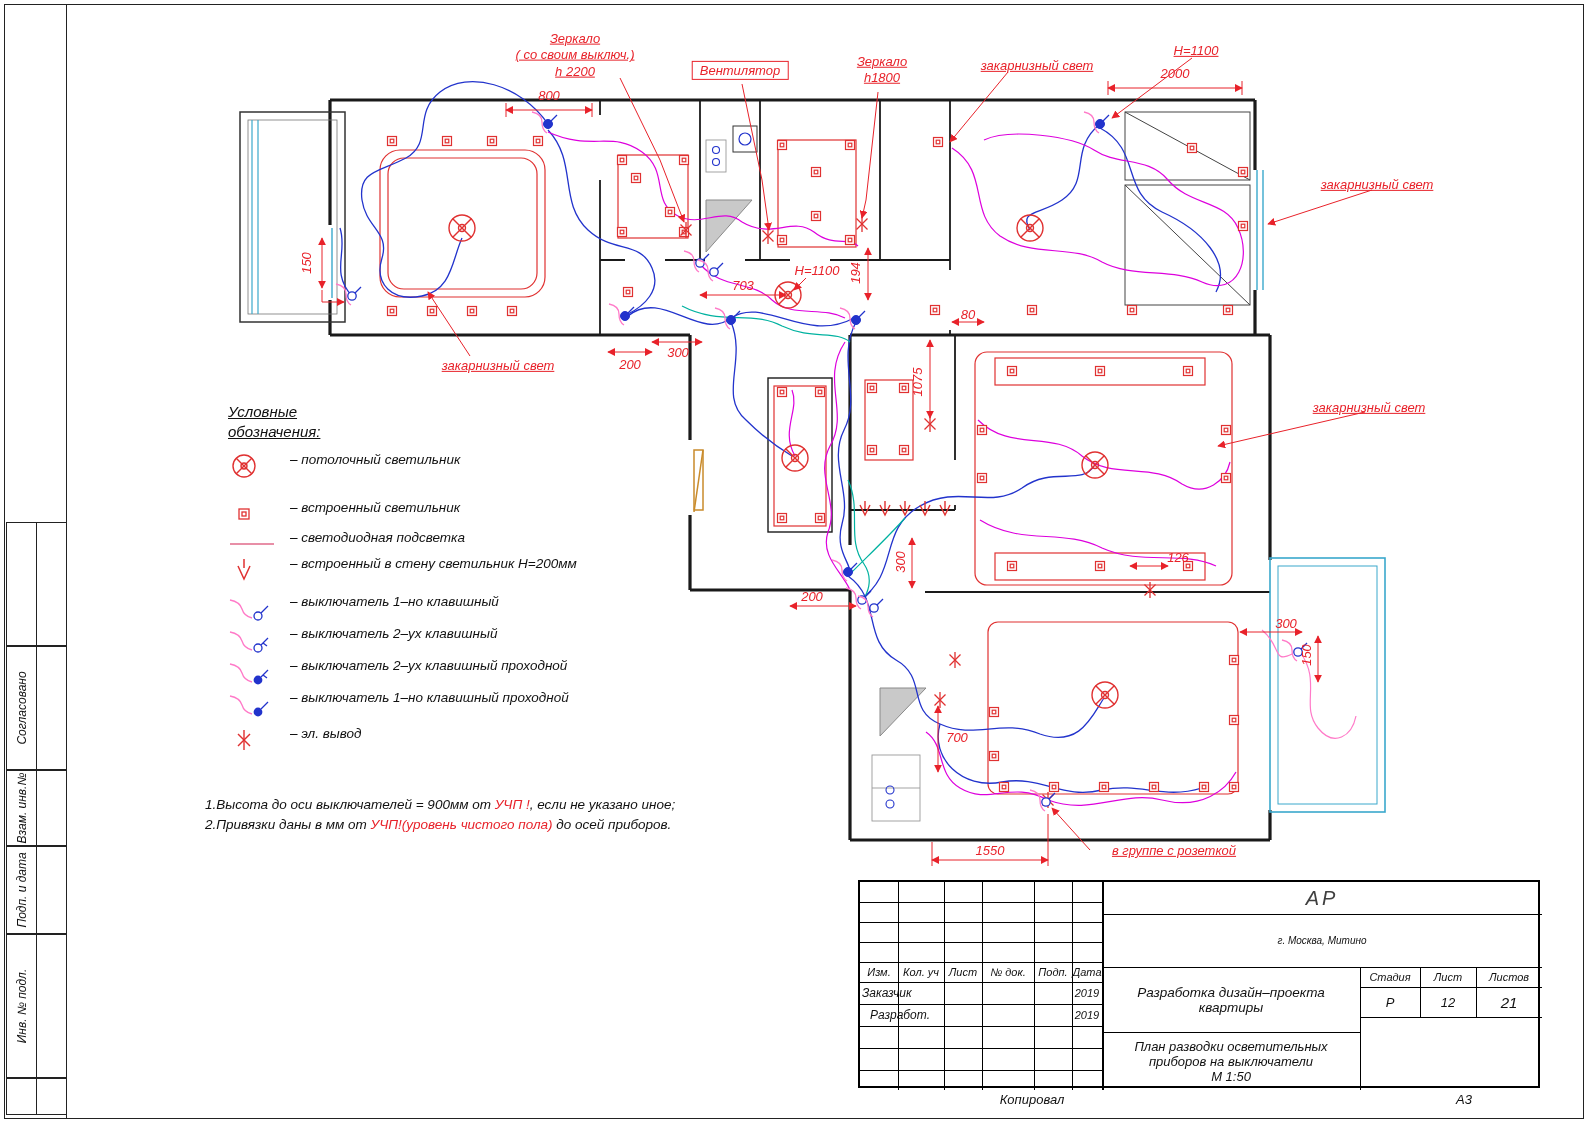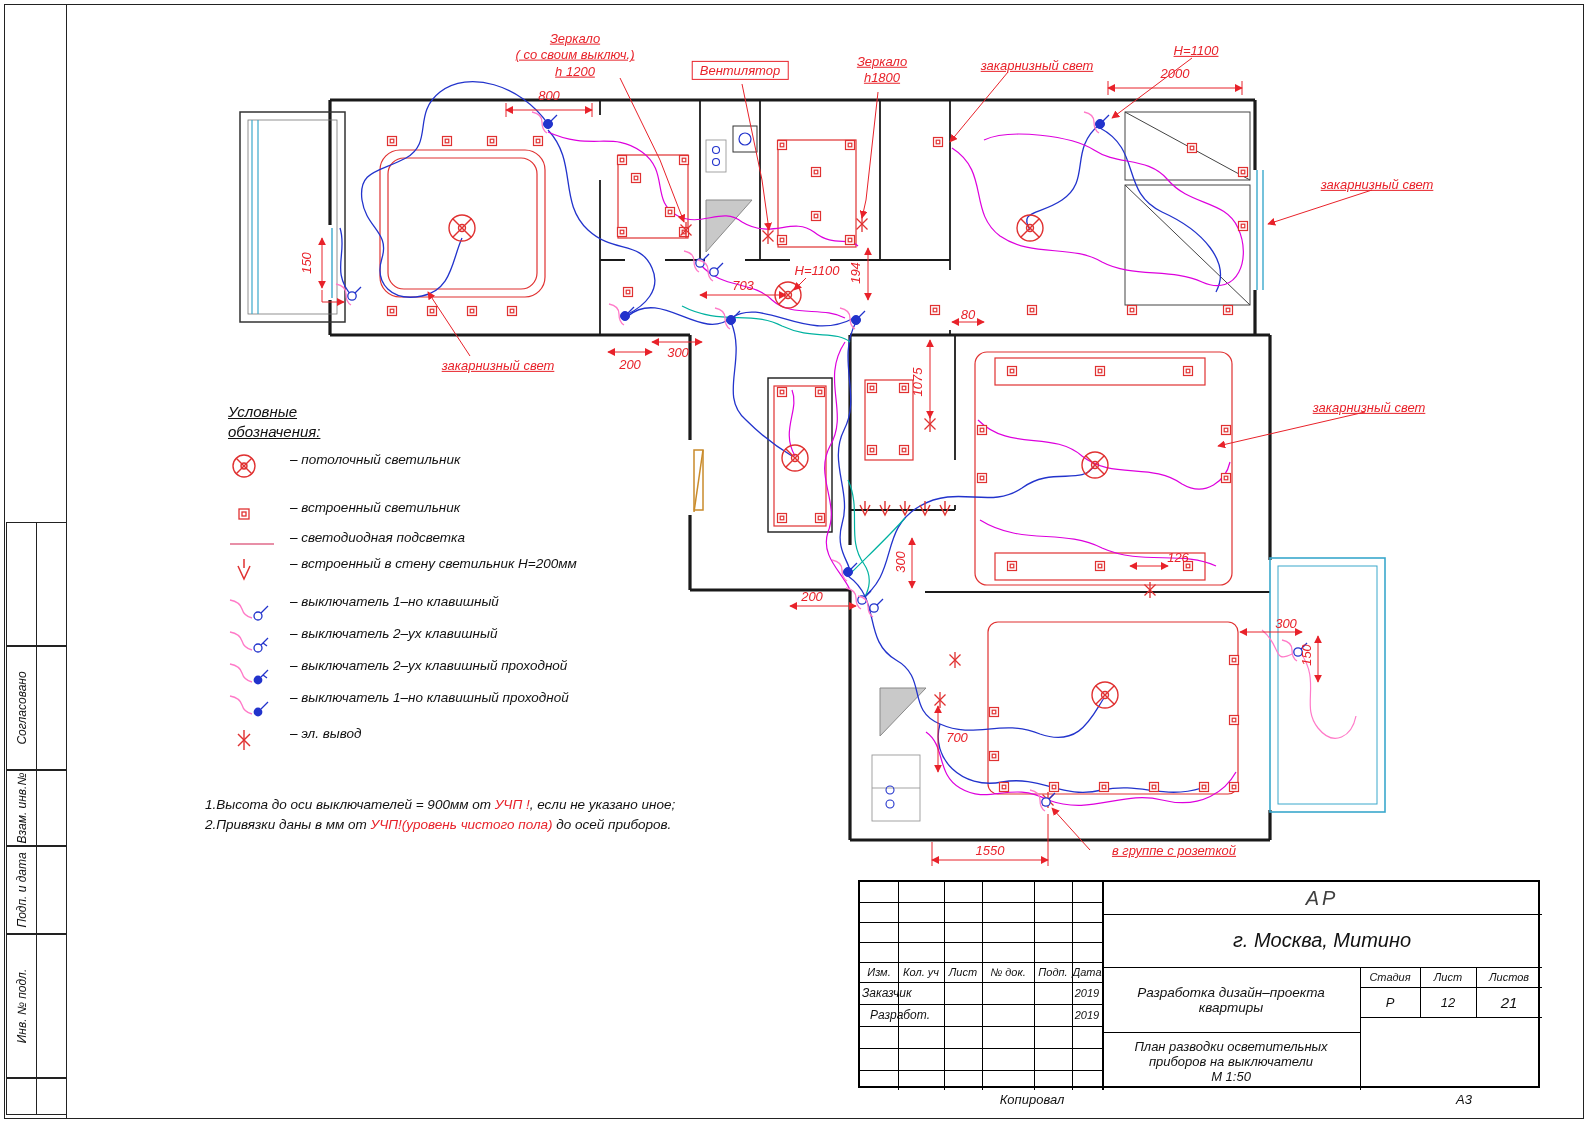--- a/index.html
+++ b/index.html
@@ -350,21 +350,21 @@
       <path d="M470,356 L428,292" marker-end="url(#arr)"></path>
       <path d="M1365,412 L1218,446" marker-end="url(#arr)"></path>
       <path d="M1090,850 L1052,808" marker-end="url(#arr)"></path>
       <path d="M806,278 L794,290" marker-end="url(#arr)"></path>
     </g>
   </svg>
 
   <div class="cal u" style="left:575px;top:55px;">
     <div>Зеркало</div>
     <div>( со своим выключ.)</div>
-    <div>h 1200</div>
+    <div>h 2200</div>
   </div>
   <div class="cal" style="left:740px;top:71px;">
     <span class="fanbox">Вентилятор</span>
   </div>
   <div class="cal u" style="left:882px;top:70px;">
     <div>Зеркало</div>
     <div>h1800</div>
   </div>
   <div class="cal u" style="left:1037px;top:66px;">закарнизный свет</div>
   <div class="cal u" style="left:1196px;top:51px;">Н=1100</div>
@@ -519,21 +519,21 @@
     <div class="cell" style="left:122px;top:80px;width:52px;height:20px;font-size:11px;">№ док.</div>
     <div class="cell" style="left:174px;top:80px;width:38px;height:20px;font-size:11px;">Подп.</div>
     <div class="cell" style="left:212px;top:80px;width:30px;height:20px;font-size:11px;">Дата</div>
 
     <div class="cell" style="left:2px;top:100px;width:120px;height:22px;justify-content:flex-start;font-size:12px;">Заказчик</div>
     <div class="cell" style="left:212px;top:100px;width:30px;height:22px;font-size:11px;">2019</div>
     <div class="cell" style="left:10px;top:122px;width:120px;height:22px;justify-content:flex-start;font-size:12px;">Разработ.</div>
     <div class="cell" style="left:212px;top:122px;width:30px;height:22px;font-size:11px;">2019</div>
 
     <div class="cell" style="left:242px;top:0;width:440px;height:32px;font-size:20px;letter-spacing:3px;color:#404040;">АР</div>
-    <div class="cell" style="left:242px;top:32px;width:440px;height:53px;font-size:20px;">г.  Москва,  Митино</div>
+    <div class="cell" style="left:242px;top:32px;width:440px;height:53px;font-size:10px;">г.  Москва,  Митино</div>
     <div class="cell" style="left:242px;top:85px;width:258px;height:65px;font-size:13.5px;flex-direction:column;">
       <div>Разработка дизайн–проекта</div>
         <div>квартиры</div>
     </div>
     <div class="cell" style="left:500px;top:85px;width:60px;height:20px;font-size:11px;">Стадия</div>
     <div class="cell" style="left:560px;top:85px;width:56px;height:20px;font-size:11px;">Лист</div>
     <div class="cell" style="left:616px;top:85px;width:66px;height:20px;font-size:11px;">Листов</div>
     <div class="cell" style="left:500px;top:105px;width:60px;height:30px;font-size:13px;">Р</div>
     <div class="cell" style="left:560px;top:105px;width:56px;height:30px;font-size:13px;">12</div>
     <div class="cell" style="left:616px;top:105px;width:66px;height:30px;font-size:15px;font-style:italic;">21</div>

